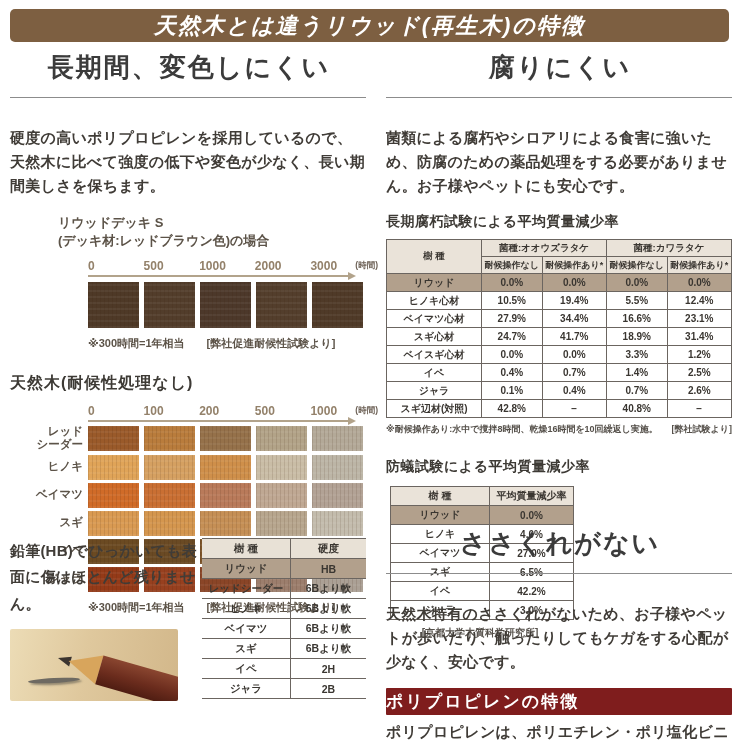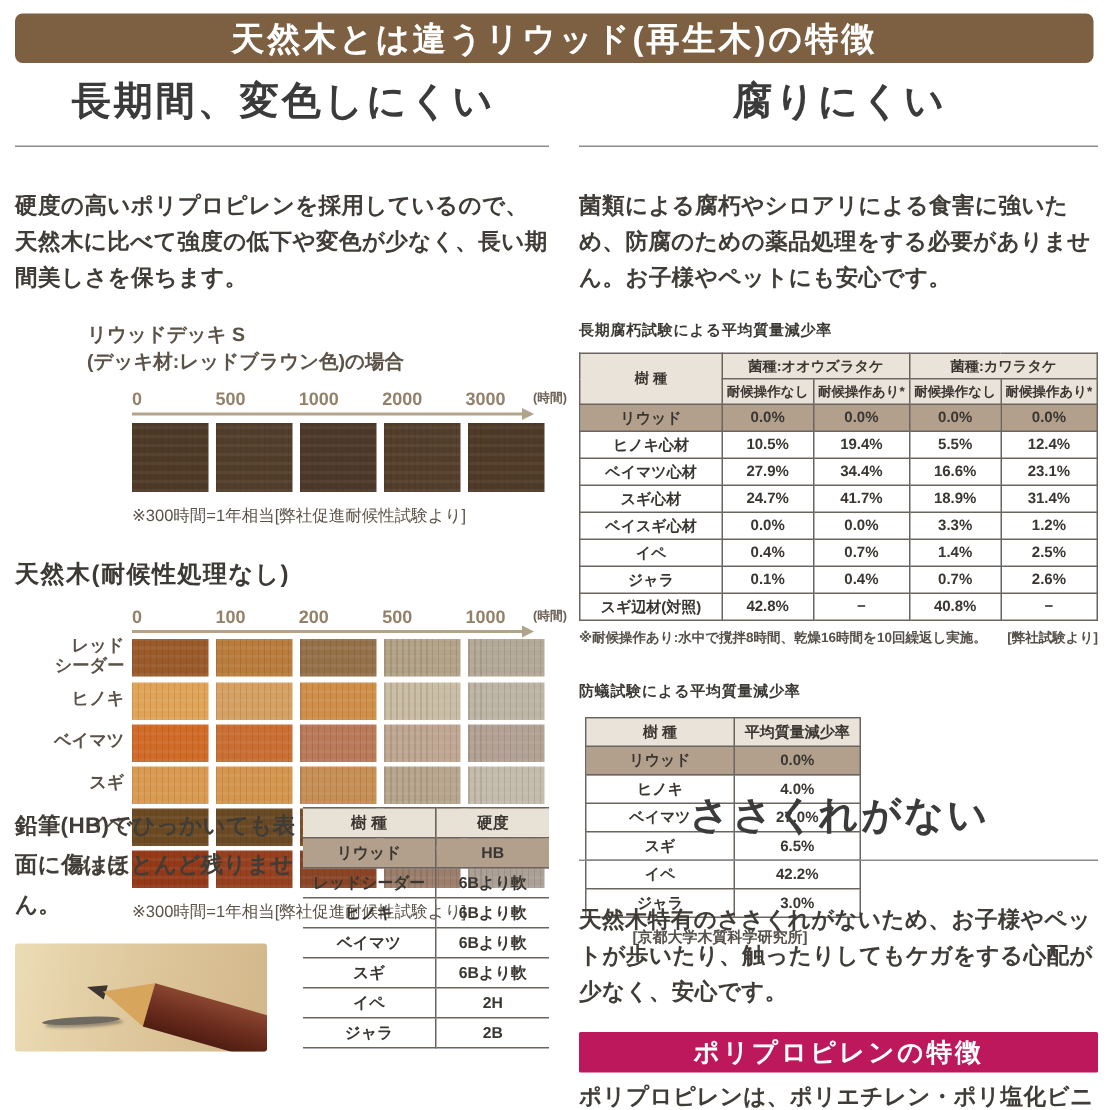--- a/index.html
+++ b/index.html
@@ -4,21 +4,21 @@
 <style>
   html,body{margin:0;padding:0;}
   body{
     width:740px;height:740px;position:relative;background:#fff;
     font-family:"Liberation Sans","DejaVu Sans",sans-serif;color:#3a3a3a;
     overflow:hidden;
   }
   .banner{
     position:absolute;left:10px;top:9px;width:719px;height:33px;
     background:#7d5f41;border-radius:5px;color:#fff;font-weight:bold;
-    font-size:22px;line-height:33px;text-align:center;letter-spacing:2px;
+    font-size:22px;line-height:33px;text-align:center;letter-spacing:2px;font-style:italic;
   }
   .col{position:absolute;}
   .col-lt{left:10px;top:48px;width:356px;}
   .col-rt{left:386px;top:48px;width:346px;}
   .col-lb{left:10px;top:524px;width:356px;}
   .col-rb{left:386px;top:524px;width:346px;}
   h2.section{
     font-family:"Liberation Serif","DejaVu Serif",serif;font-weight:600;
     font-size:26px;color:#3b3b3b;margin:0;padding:2px 0 12px 2px;
     border-bottom:1px solid #8c8c8c;letter-spacing:2px;text-align:center;
@@ -40,29 +40,29 @@
   .swatch{width:51px;background-image:
     repeating-linear-gradient(90deg,rgba(60,30,10,0.12) 0 1px,transparent 1px 4px),
     repeating-linear-gradient(0deg,rgba(255,255,255,0.05) 0 2px,transparent 2px 6px);}
   .swatch.tall{height:46px;}
   .nat-grid{margin-top:3px;}
   .nat-row{display:flex;align-items:center;margin-top:3px;}
   .nat-label{width:73px;padding-right:5px;text-align:right;font-size:11.5px;font-weight:bold;
     color:#5c5348;line-height:1.15;white-space:pre-line;}
   .nat-cells{display:flex;gap:5px;}
   .nat-cells .swatch{height:25px;}
-  .note-row{display:flex;margin:8px 0 0 78px;font-size:11px;font-weight:normal;color:#5c5348;}
+  .note-row{display:flex;margin:8px 0 0 78px;font-size:11px;font-weight:bold;color:#5c5348;gap:22px;}
   
   table{border-collapse:collapse;font-weight:bold;color:#3a3631;}
   .decay-table{width:346px;font-size:10px;margin-top:8px;}
   .decay-table th,.decay-table td{border:1px solid #6b6560;text-align:center;padding:1.5px 0;}
   .decay-table thead th{background:#eae3d9;font-size:9.5px;}
   .decay-table .sub th{font-size:9px;}
   tr.highlight td{background:#b2a08c;}
-  .tbl-title{font-size:10px;font-weight:bold;color:#3d3a35;letter-spacing:0.5px;}
+  .tbl-title{font-size:14px;font-weight:bold;color:#3d3a35;letter-spacing:0.5px;}
   .decay-note{display:flex;justify-content:space-between;font-size:9px;font-weight:bold;
     color:#55504a;margin-top:5px;}
   .termite-table{width:184px;font-size:10px;margin:10px 0 0 4px;}
   .termite-table th,.termite-table td{border:1px solid #6b6560;text-align:center;padding:2px 0;}
   .termite-table thead th{background:#eae3d9;}
   .termite-src{width:188px;text-align:center;font-size:10px;font-weight:bold;color:#55504a;margin-top:6px;}
   .hard-wrap{display:flex;margin-top:14px;}
   .hard-left{width:192px;}
   .hard-text{font-size:15px;font-weight:bold;color:#403c37;line-height:1.75;letter-spacing:0.2px;}
   .hardness-table{width:164px;font-size:10.5px;margin-left:0;}
@@ -76,22 +76,22 @@
   .pencil{position:absolute;left:48px;top:14px;width:160px;height:30px;display:flex;align-items:center;
     transform:rotate(16deg);transform-origin:left center;}
   .pencil-tip{width:0;height:0;border-top:5px solid transparent;border-bottom:5px solid transparent;
     border-right:13px solid #3c3530;}
   .pencil-wood{width:0;height:0;border-top:15px solid transparent;border-bottom:15px solid transparent;
     border-right:32px solid #d8a55c;margin-left:-2px;}
   .pencil-shaft{flex:1;height:30px;background:linear-gradient(#8a4630 0%,#6b2c1d 55%,#4f1d12 100%);}
   .pencil-mark{position:absolute;left:18px;top:49px;width:52px;height:5px;background:#6e6a62;
     border-radius:50%;transform:rotate(-3deg);box-shadow:2px 2px 2px rgba(90,85,75,0.55);}
   
-  .poly-banner{margin-top:14px;height:27px;background:#be185d;color:#fff;font-weight:bold;
-    font-size:17px;line-height:27px;text-align:center;letter-spacing:2px;border-radius:1px;}
+  .poly-banner{margin-top:14px;height:27px;background:#7f1d1d;color:#fff;font-weight:bold;
+    font-size:17px;line-height:27px;letter-spacing:2px;border-radius:1px;}
   .poly-text{font-size:15px;font-weight:bold;color:#403c37;line-height:1.45;margin-top:6px;
     letter-spacing:0.3px;white-space:pre-line;}
 </style>
 </head>
 <body>
 
 <div class="banner">天然木とは違うリウッド(再生木)の特徴</div>
 
 <div class="col col-lt">
   <h2 class="section">長期間、変色しにくい</h2>

